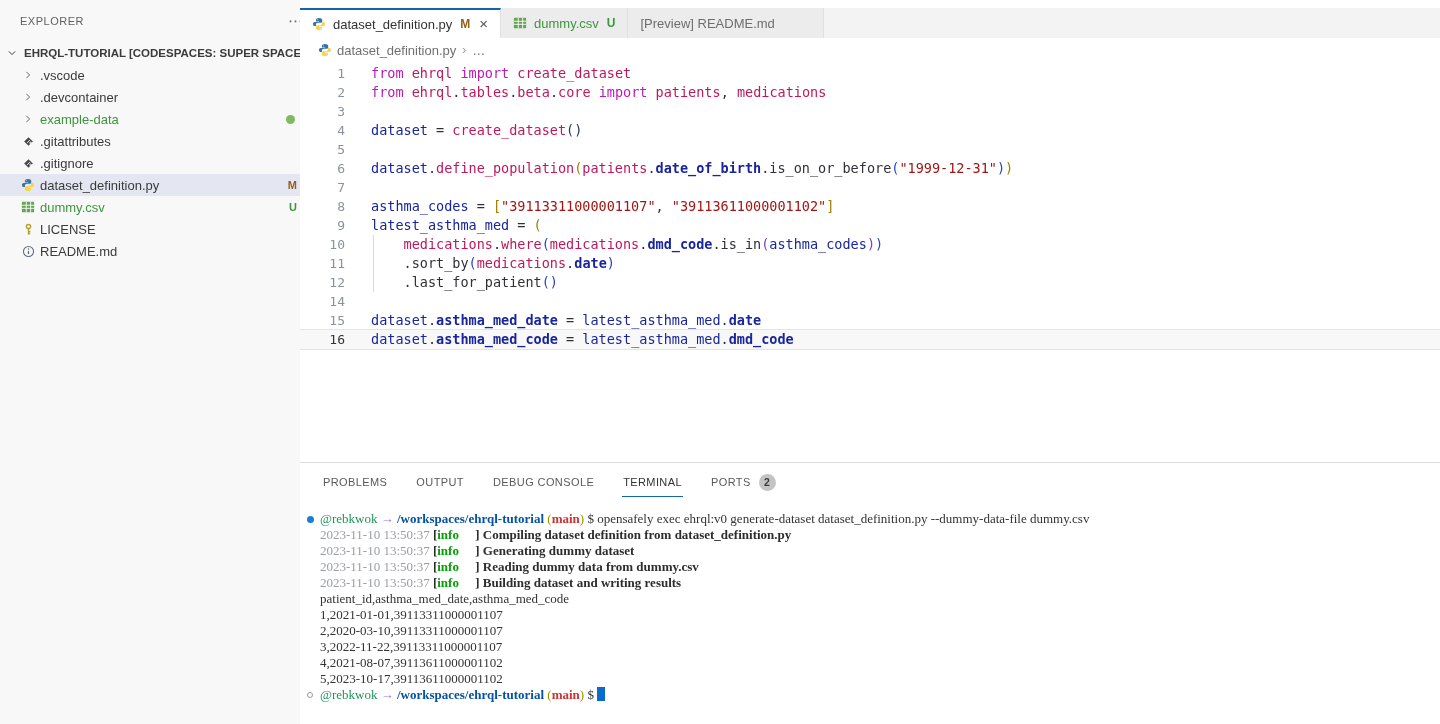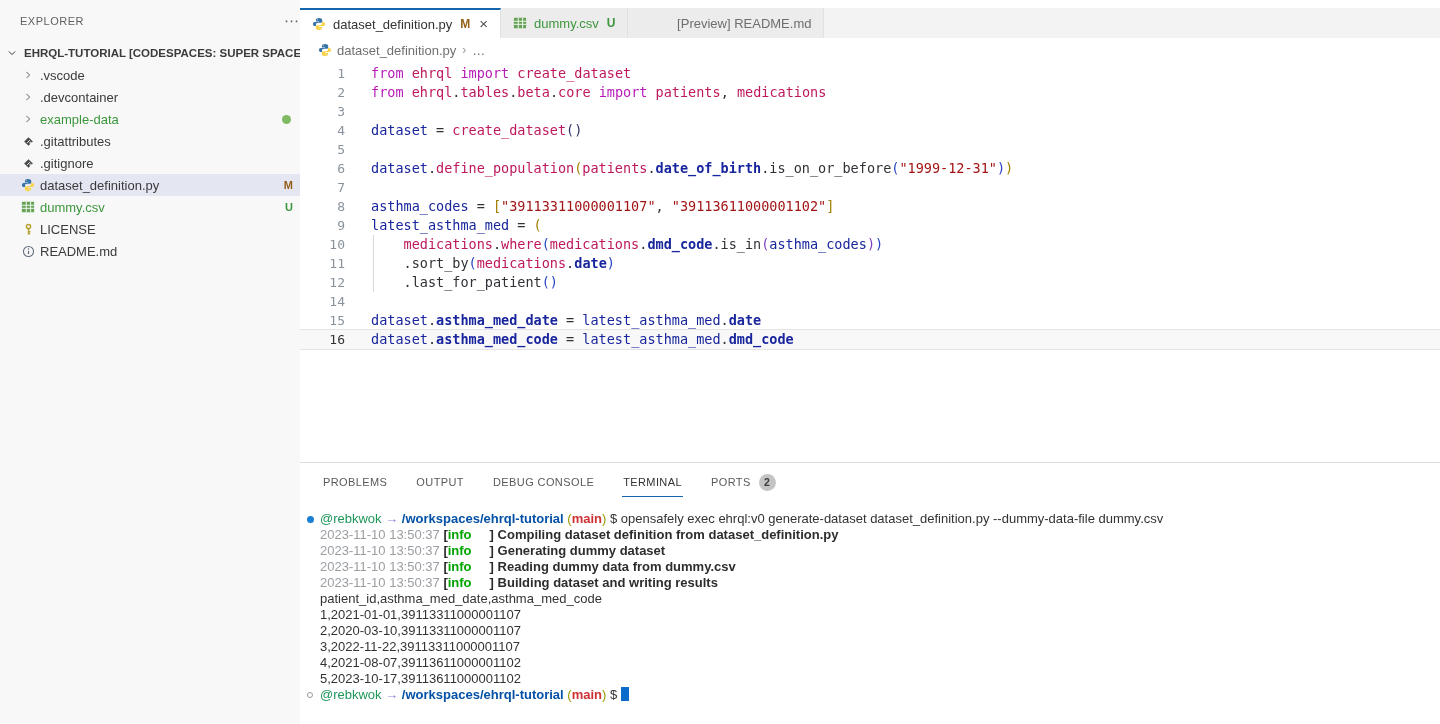--- a/index.html
+++ b/index.html
@@ -4,21 +4,21 @@
 <style>
   * { margin:0; padding:0; box-sizing:border-box; }
   html,body { width:1440px; height:724px; overflow:hidden; background:#fff;
     font-family:"Liberation Sans", sans-serif; }
   :root{
     --accent:#1565ad; --modified:#956018; --untracked:#3c963c;
     --selection:#e4e6f1; --cursor:#0b6bcb;
   }
   
   .sidebar{ position:absolute; left:0; top:0; width:318px; height:724px;
-    background:#f8f8f8; border-right:5px solid #a3a3a3; }
+    background:#f8f8f8; border-right:1px solid #a3a3a3; }
   .sb-header{ height:42px; display:flex; align-items:center; padding:0 14px 0 20px; }
   .sb-title{ font-size:11px; letter-spacing:.5px; color:#616161; }
   .sb-more{ margin-left:auto; color:#616161; font-size:15px; cursor:pointer; line-height:10px; }
   .row{ position:relative; height:22px; display:flex; align-items:center;
     font-size:13px; color:#3b3b3b; cursor:pointer; white-space:nowrap; overflow:hidden; }
   .row.selected{ background:var(--selection); }
   .row .twist{ width:16px; display:flex; justify-content:center; margin-left:4px; flex:none; }
   .root-row{ font-weight:bold; font-size:11.5px; color:#3b3b3b; }
   .root-row .lbl{ overflow:hidden; text-overflow:ellipsis; }
   .row .chev{ width:16px; margin-left:20px; display:flex; justify-content:center; flex:none; }
@@ -33,21 +33,21 @@
   .main{ position:absolute; left:300px; top:0; right:0; height:724px; background:#fff; }
   .tabbar{ position:relative; height:38px; background:#f3f3f3; }
   .tabbar::before{ content:''; position:absolute; top:0; left:0; right:0; height:8px; background:#fff; }
   .tabs{ position:absolute; top:8px; left:0; display:flex; height:30px; }
   .tab{ display:flex; align-items:center; padding:0 12px; font-size:13px; color:#333;
     background:#ececec; border-right:1px solid #e0e0e0; cursor:pointer; position:relative; }
   .tab.active{ background:#fff; border-top:2px solid var(--accent); border-right:1px solid #e0e0e0; }
   .tab .ticon{ width:15px; height:15px; margin-right:6px; display:flex; align-items:center; }
   .tab .tbadge{ margin-left:8px; font-size:12px; font-weight:bold; }
   .tab .tclose{ margin-left:9px; color:#555; font-size:15px; line-height:12px; }
-  .tab.muted{ color:#6e6e6e; min-width:196px; justify-content:flex-end; }
+  .tab.muted{ color:#6e6e6e; min-width:196px; justify-content:flex-start; }
   
   .breadcrumb{ height:24px; display:flex; align-items:center; padding-left:18px;
     font-size:13px; color:#707070; background:#fff; }
   .breadcrumb .bicon{ width:14px; height:14px; margin-right:5px; display:flex; align-items:center; }
   .breadcrumb .bsep{ margin:0 6px; color:#9a9a9a; font-size:12px; }
   
   .code{ position:relative; height:400px; padding-top:2px;
     font-family:"DejaVu Sans Mono", monospace; font-size:13.5px; background:#fff; }
   .cline{ height:19px; line-height:19px; display:flex; white-space:pre; position:relative; }
   .gut{ width:45px; text-align:right; flex:none; color:#8a939c; font-size:13px; }
@@ -63,21 +63,21 @@
     border-top:1px solid #dcdcdc; }
   .ptabs{ height:36px; display:flex; align-items:center; padding-left:22px; }
   .ptab{ font-size:11px; letter-spacing:.4px; color:#5a5a5a; margin-right:27px;
     cursor:pointer; padding:10px 1px 8px; display:flex; align-items:center; }
   .ptab.active{ color:#333; border-bottom:1px solid var(--accent); }
   .pbadge{ width:17px; height:17px; border-radius:50%; background:#c4c4c4; color:#3b3b3b;
     font-size:10.5px; display:inline-flex; align-items:center; justify-content:center;
     margin-left:8px; font-weight:bold; }
   
   .term{ position:absolute; top:48px; left:0; right:0; bottom:0;
-    font-family:Liberation Sans, sans-serif; font-size:13px; }
+    font-family:Liberation Serif, serif; font-size:13px; }
   .tline{ position:relative; height:16px; line-height:16px; white-space:pre; padding-left:20px; }
   .tline .marker{ position:absolute; left:7px; top:4.5px; width:7px; height:7px; border-radius:50%; }
   .marker.filled{ background:#1a7fd4; }
   .marker.hollow{ border:1px solid #9a9a9a; width:6px; height:6px; }
   .tg{color:#1e965a} .tar{color:#8f7ed8} .tpb{color:#0451a5;font-weight:bold}
   .ty{color:#949800} .trb{color:#cd3131;font-weight:bold} .td{color:#333}
   .tt{color:#9a9ea3} .tgb{color:#00a300;font-weight:bold} .tm{color:#2d2d2d;font-weight:bold}
   .tcursor{ display:inline-block; width:8px; height:14px; background:var(--cursor);
     vertical-align:-2px; }
 </style>

